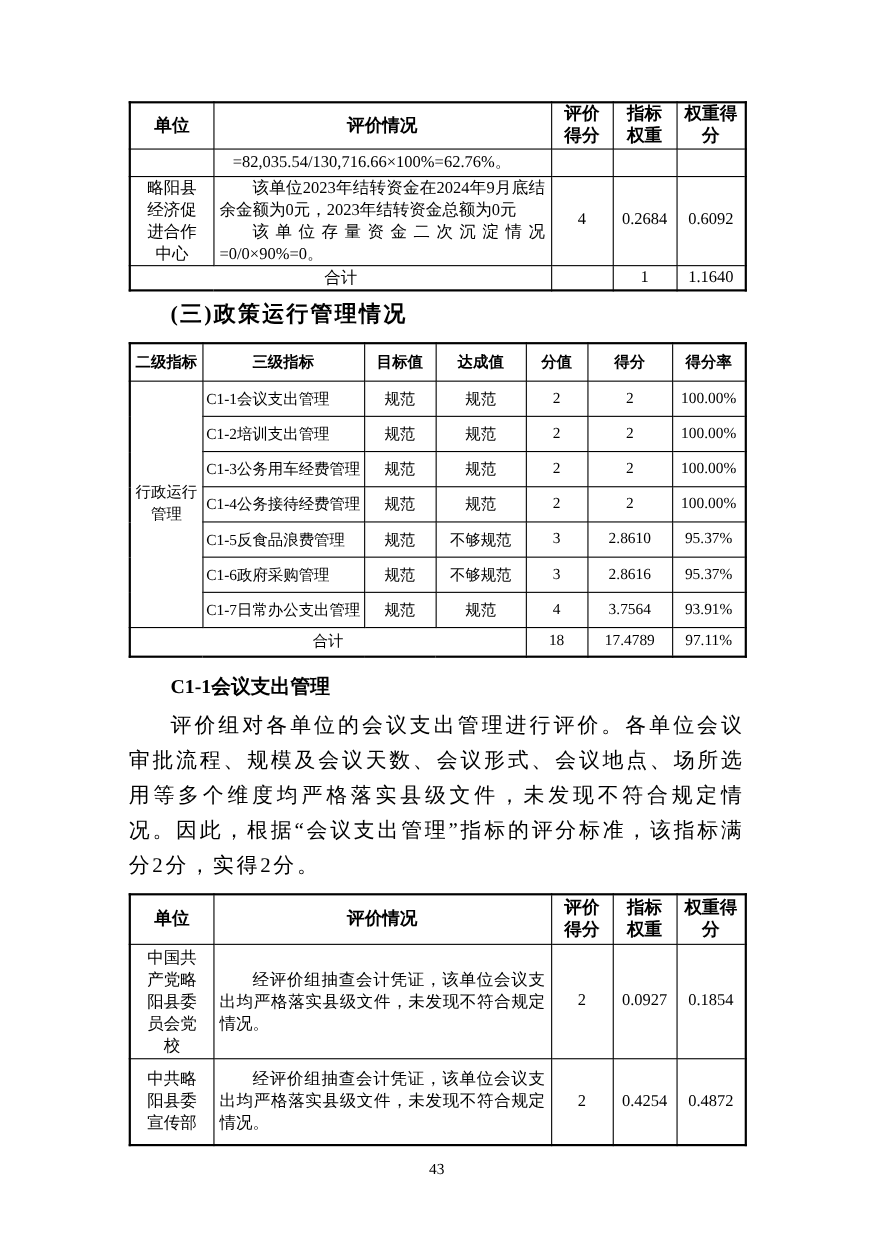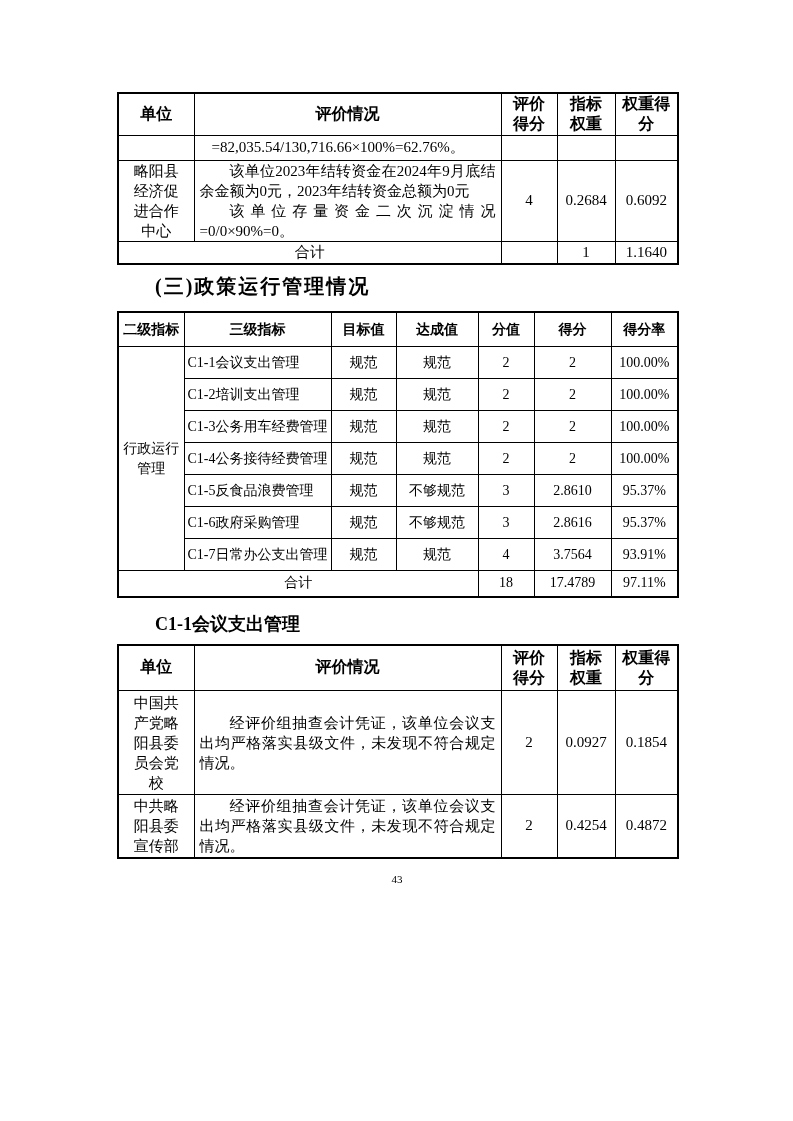--- a/index.html
+++ b/index.html
@@ -53,23 +53,23 @@
     font-size:19px;
     line-height:32px;
     text-align:justify;
     text-indent:2em;
     letter-spacing:2.5px;
   }
 
   .t3 { margin-top:8px; }
   .t3 .hrow { height:46px; }
   .t3 .r1 { height:104px; }
-  .t3 .r2 { height:63px; }
-
-  .pagenum { text-align:center; margin-top:14px; font-size:11px; }
+  .t3 .r2 { height:78px; }
+
+  .pagenum { text-align:center; margin-top:14px; font-size:14px; }
 </style>
 </head>
 <body>
 
 <div class="page">
   <div class="content">
 
     <table class="t-unit t1">
       <colgroup>
           <col style="width:76px">
@@ -201,20 +201,21 @@
         <tr class="total-row">
           <td colspan="4">合计</td>
           <td>18</td>
           <td class="bold">17.4789</td>
           <td>97.11%</td>
         </tr>
       </tbody>
     </table>
 
     <div class="sub-h">C1-1会议支出管理</div>
+    <p class="para">评价组对各单位的会议支出管理进行评价。各单位会议审批流程、规模及会议天数、会议形式、会议地点、场所选用等多个维度均严格落实县级文件，未发现不符合规定情况。因此，根据“会议支出管理”指标的评分标准，该指标满分2分，实得2分。</p>
 
     <table class="t-unit t3">
       <colgroup>
           <col style="width:76px">
           <col style="width:307px">
           <col style="width:56px">
           <col style="width:58px">
           <col style="width:63px">
         </colgroup>
       <tbody>

